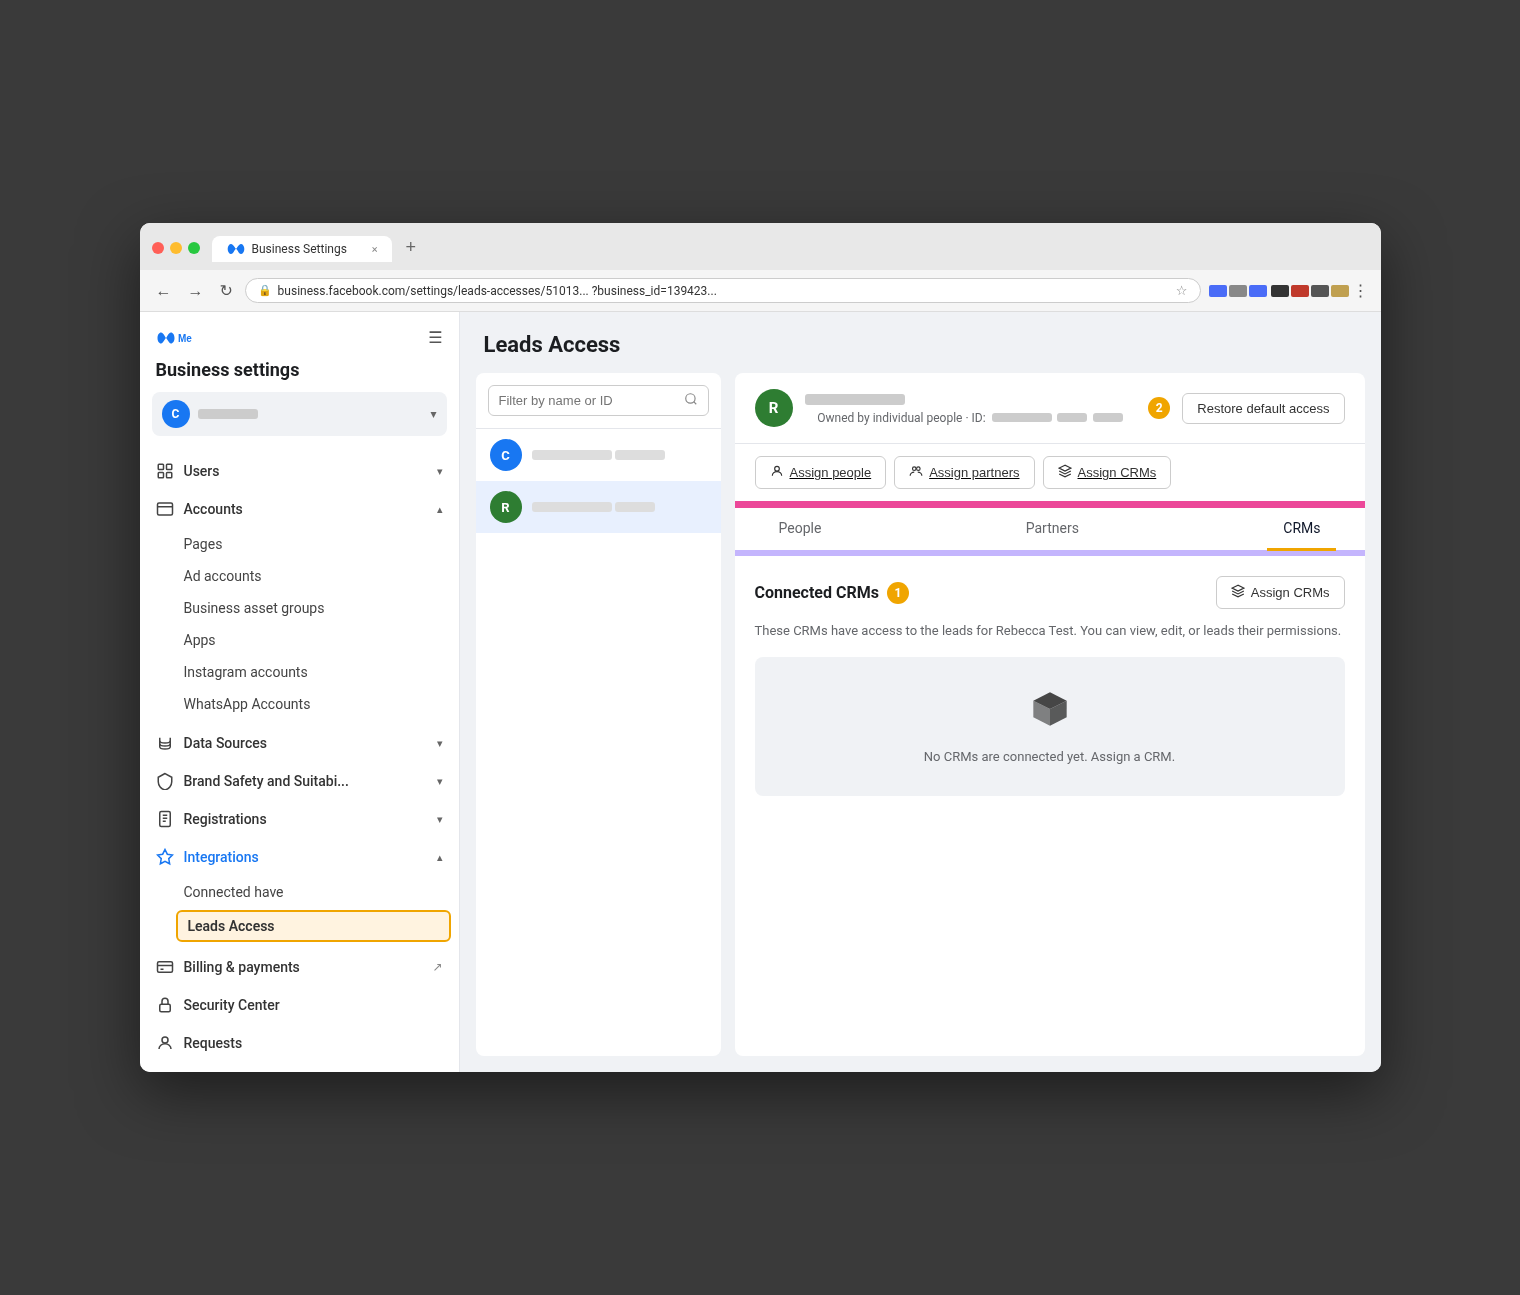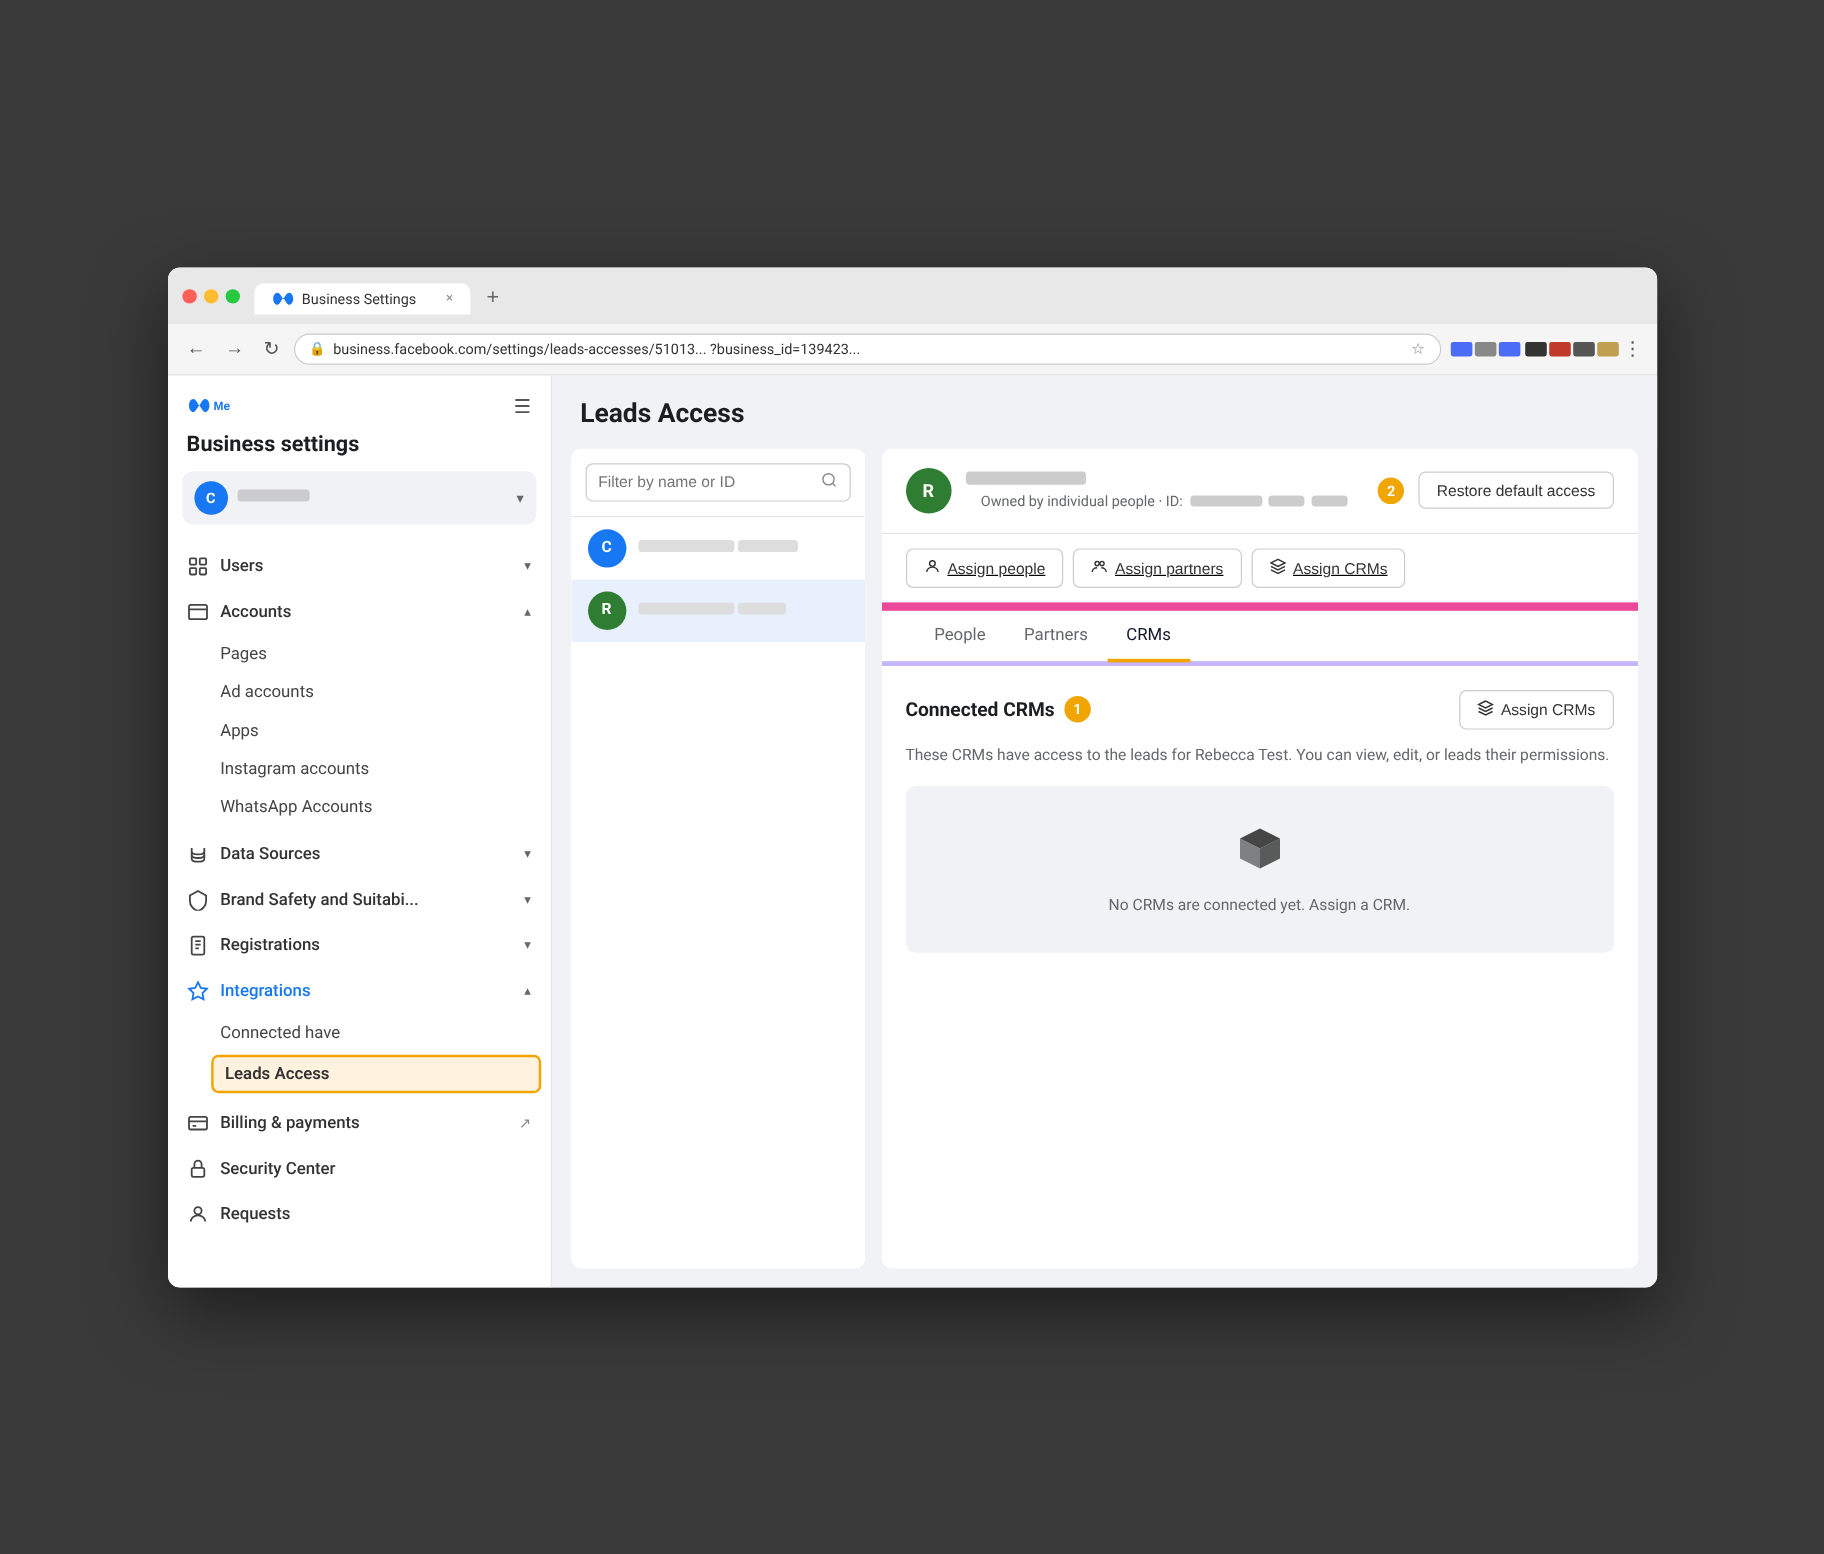--- a/index.html
+++ b/index.html
@@ -458,21 +458,22 @@
       border: 1px solid #ccc;
       border-radius: 6px;
       font-size: 13px;
       color: #333;
       cursor: pointer;
     }
 
     .tabs-row {
       display: flex;
       padding: 0 28px;
-      border-bottom: 4px solid #c4b5fd;
+      border-bottom: 6px solid #c4b5fd;
+      justify-content: space-between;
     }
 
     .tab-item {
       padding: 12px 16px;
       font-size: 14px;
       color: #65676b;
       cursor: pointer;
       border-bottom: 3px solid transparent;
       margin-bottom: -1px;
     }
@@ -653,20 +654,21 @@
               <rect x="2" y="4" width="20" height="16" rx="2"></rect>
                 <line x1="2" y1="9" x2="22" y2="9"></line>
             </svg>
           </span>
           <span class="nav-item-label">Accounts</span>
           <span class="nav-chevron">▴</span>
         </div>
         <div class="nav-sub-items">
           <div class="nav-sub-item">Pages</div>
           <div class="nav-sub-item">Ad accounts</div>
+          <div class="nav-sub-item">Business asset groups</div>
           <div class="nav-sub-item">Apps</div>
           <div class="nav-sub-item">Instagram accounts</div>
           <div class="nav-sub-item">WhatsApp Accounts</div>
         </div>
 
         <div class="nav-item">
           <span class="nav-item-icon">
             <svg width="18" height="18" viewBox="0 0 24 24" fill="none" stroke="currentColor" stroke-width="2">
               <circle cx="12" cy="5" rx="7" ry="3"></circle>
                 <path d="M5 5v4c0 1.7 3.1 3 7 3s7-1.3 7-3V5"></path>

